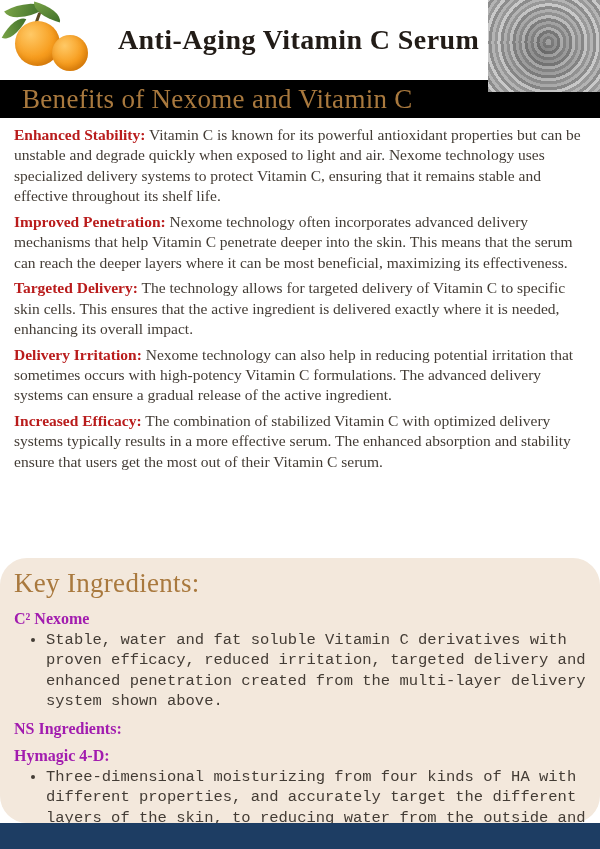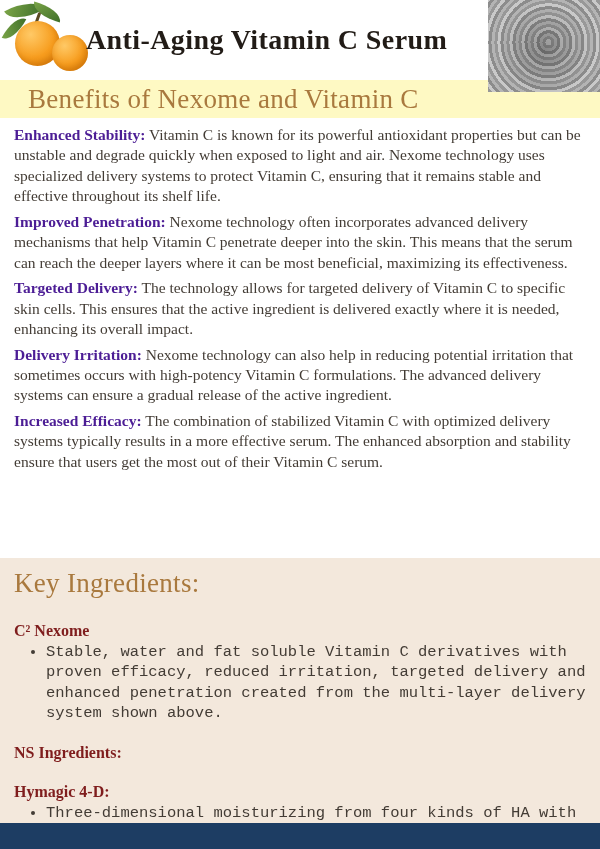--- a/index.html
+++ b/index.html
@@ -9,21 +9,21 @@
   .page {
     position:relative; width:600px; height:849px;
     background:#ffffff; overflow:hidden;
     display:flex; flex-direction:column;
   }
 
   
   .header { position:relative; height:80px; background:#ffffff; flex:0 0 auto; }
 
   .page-title {
-    position:absolute; left:86px; top:24px;
+    position:absolute; left:118px; top:24px;
     font-size:28px; font-weight:bold; color:#221c17;
     letter-spacing:0.4px; white-space:nowrap;
   }
 
   
   .oranges { position:absolute; left:2px; top:0; width:100px; height:80px; }
   .leaf {
     position:absolute; background:linear-gradient(135deg,#7aa447,#3f6f2a);
     border-radius:0 100% 0 100%;
   }
@@ -44,43 +44,43 @@
     position:absolute; right:0; top:0; width:112px; height:92px; z-index:3;
     background:
       radial-gradient(circle at 50% 55%, rgba(0,0,0,0.28), rgba(0,0,0,0) 62%),
       repeating-radial-gradient(circle at 54% 46%,
         #cbcbcb 0 3px, #979797 3px 6px, #b5b5b5 6px 9px, #8a8a8a 9px 12px);
     filter:contrast(0.92) brightness(1.02);
   }
 
   
   .band {
-    flex:0 0 auto; height:38px; background:#fef9c3;
-    display:flex; align-items:center; padding:0 28px;
+    flex:0 0 auto; height:38px; background:#000000;
+    display:flex; align-items:center; padding:0 22px;
   }
   .section-heading {
     font-size:27px; font-weight:normal; color:#a9793e; letter-spacing:0.3px;
     white-space:nowrap;
   }
 
   
   .benefits-body {
     flex:1 1 auto; background:#ffffff; padding:7px 14px 0 14px;
     color:#433c35; font-size:15.5px; line-height:1.32;
   }
   .benefit { margin-bottom:5px; }
-  .benefit strong { color:#4c1d95; }
+  .benefit strong { color:#b91c1c; }
 
   
   .ingredients {
     flex:0 0 auto; height:265px; background:#f3e8dc;
-    padding:8px 14px 0 14px; color:#433c35; font-size:15.5px; line-height:1.32;
+    padding:8px 14px 0 14px; color:#433c35; font-size:15.5px; line-height:1.32;border-radius:27px;
   }
   .ingredients .section-heading { margin-bottom:6px; }
-  .ingredient-name { font-size:16px; font-weight:bold; color:#7f1d1d; margin:18px 0 1px 0; }
+  .ingredient-name { font-size:16px; font-weight:bold; color:#a21caf; margin:6px 0 1px 0; }
   .ingredients ul { margin:0 0 2px 32px; }
   .ingredients li { margin:0;font-family:Liberation Mono, monospace; }
 
   
   .footer-bar { flex:0 0 auto; height:26px; background:#1d3d63; }
 </style>
 </head>
 <body>
 
 <div class="page">

